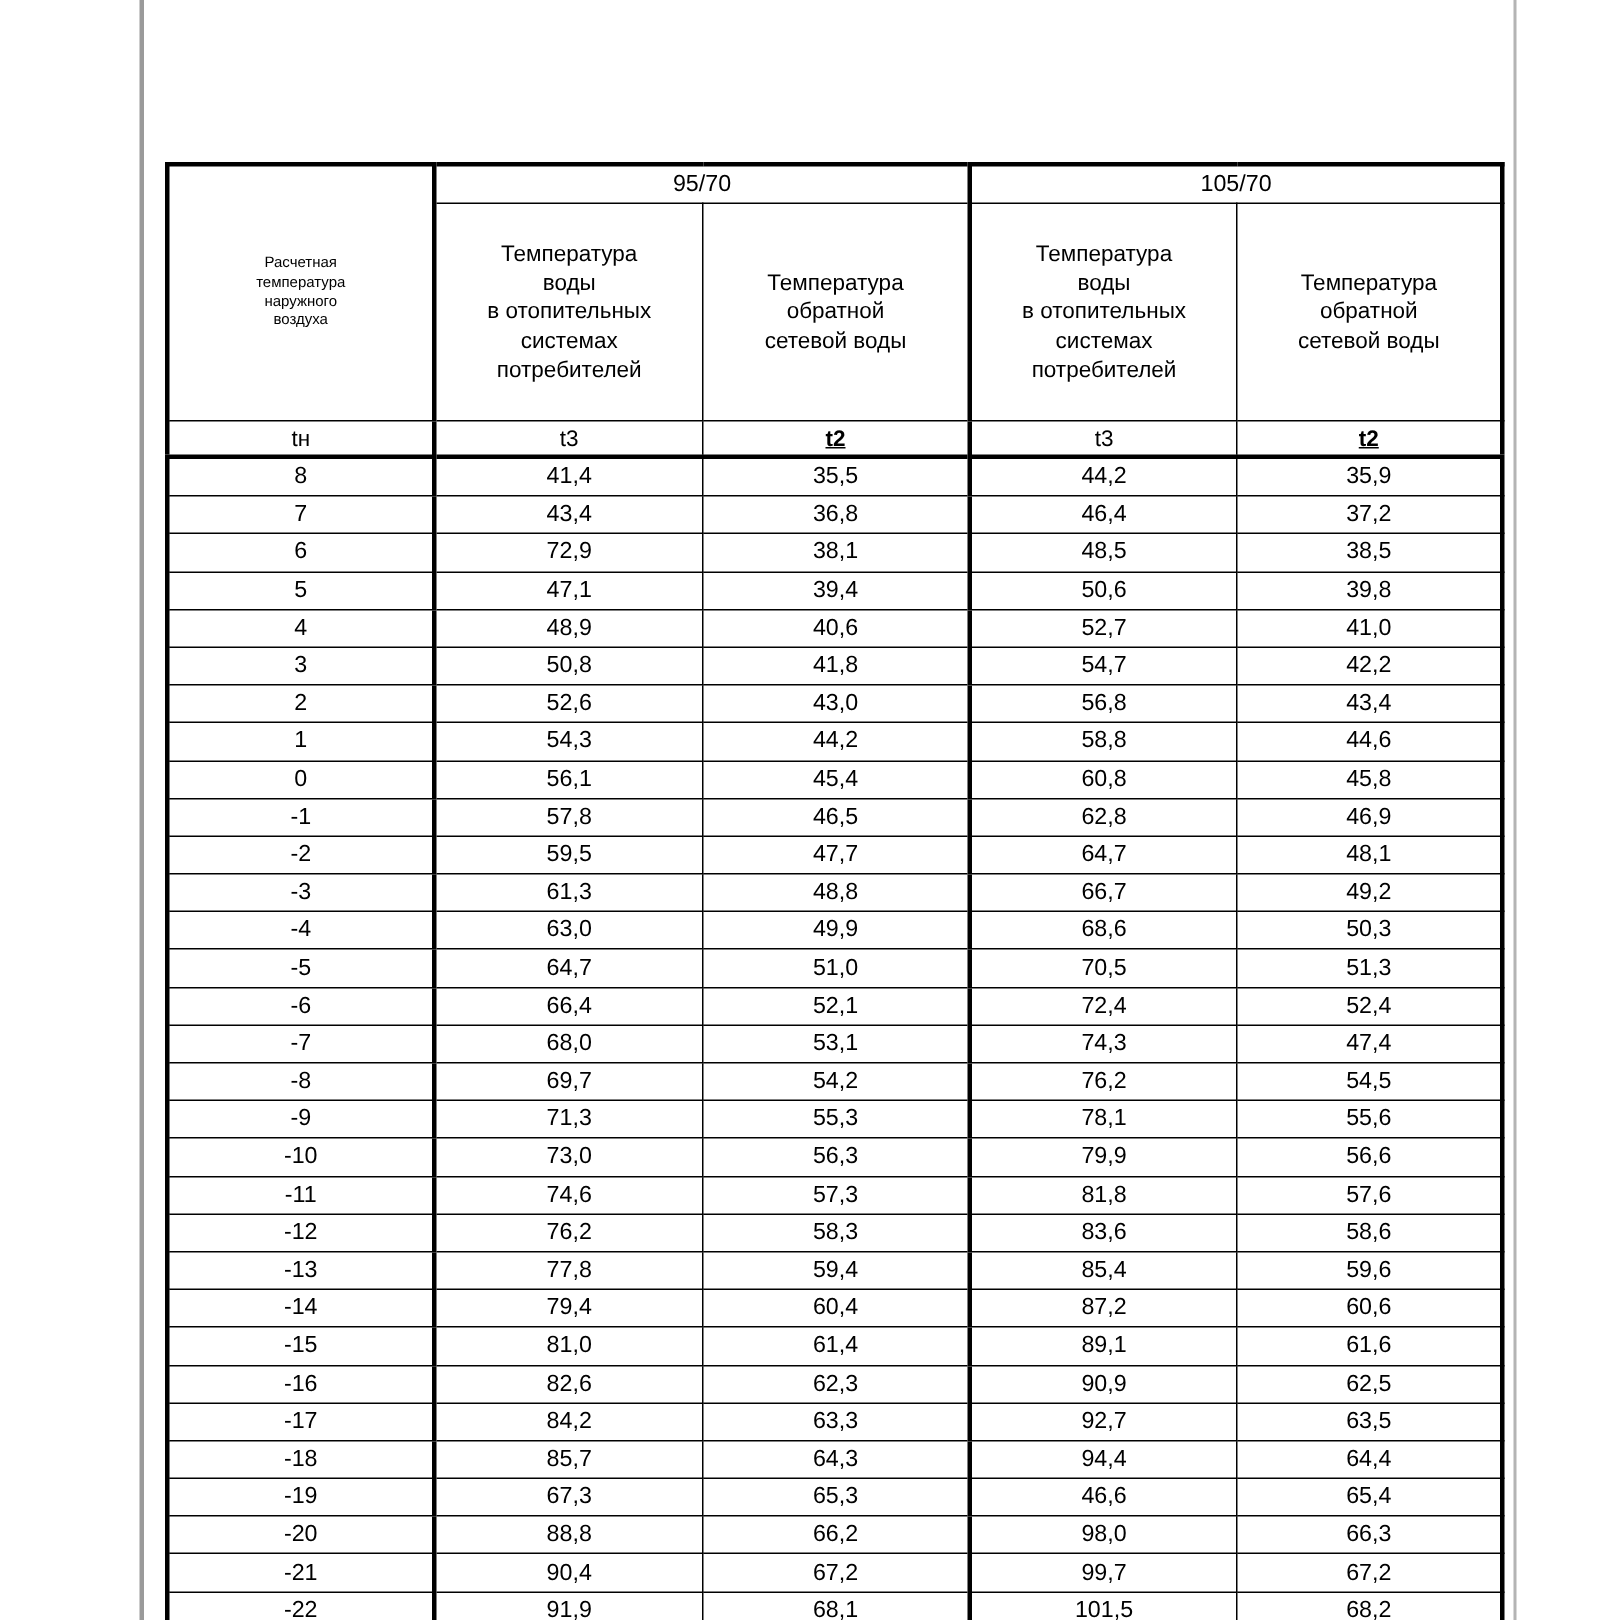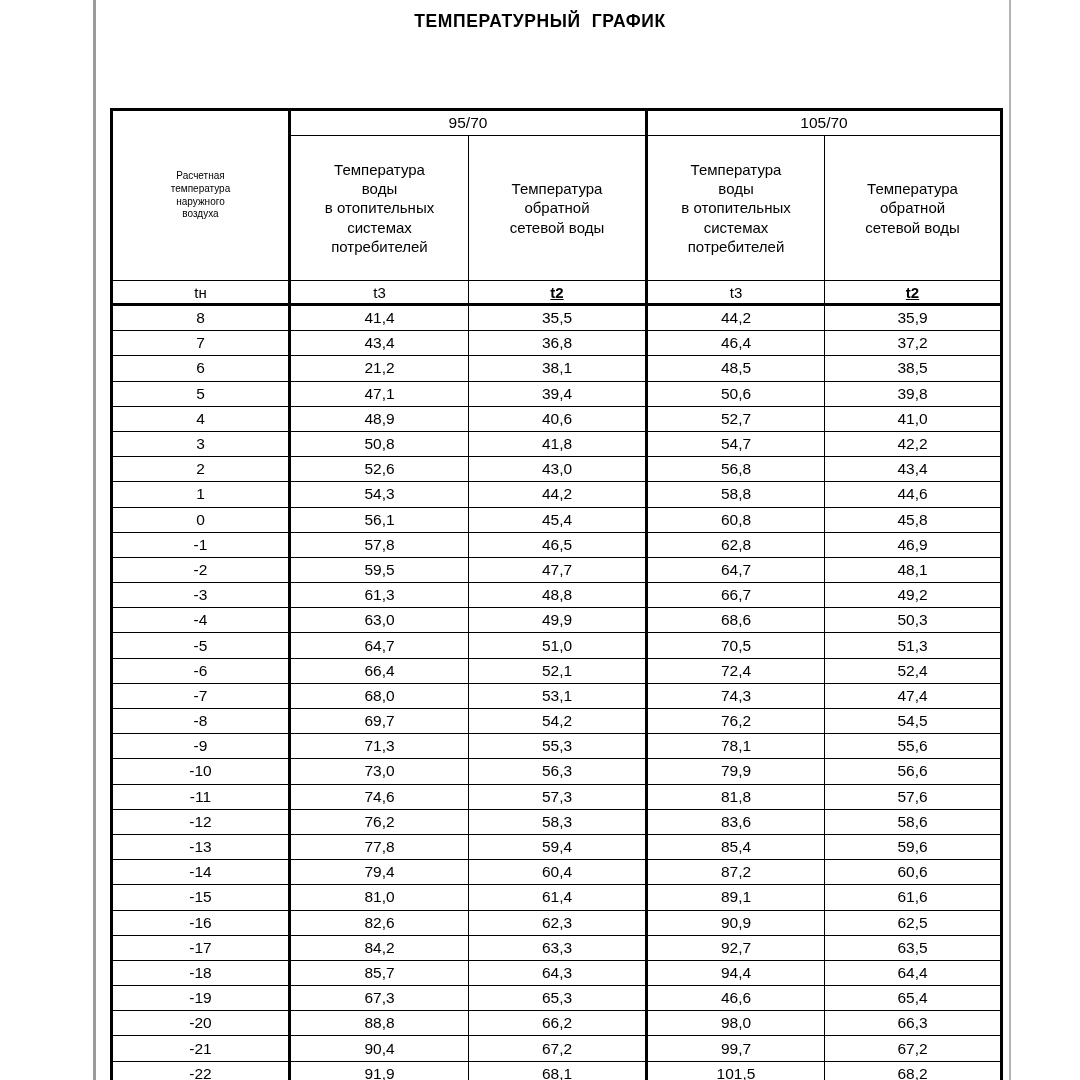--- a/index.html
+++ b/index.html
@@ -103,21 +103,20 @@
 
   .nowrap { white-space: pre-line; }
 </style>
 </head>
 <body>
 
 <div class="margin-guide left"></div>
 <div class="margin-guide right"></div>
 
 <div class="title-block">
-  <div class="title-line">ТЕМПЕРАТУРНЫЙ  ГРАФИК</div>
 </div>
 
 <div class="table-wrap">
   <table class="grid">
     <colgroup>
       <col style="width:178px">
       <col style="width:179px">
       <col style="width:178px">
       <col style="width:178px">
       <col style="width:177px">
@@ -169,21 +168,21 @@
         </tr>
         <tr class="data-row">
           <td>7</td>
           <td class="vsep-strong">43,4</td>
           <td class="vsep-thin">36,8</td>
           <td class="vsep-strong">46,4</td>
           <td class="vsep-thin">37,2</td>
         </tr>
         <tr class="data-row">
           <td>6</td>
-          <td class="vsep-strong">21,2</td>
+          <td class="vsep-strong">72,9</td>
           <td class="vsep-thin">38,1</td>
           <td class="vsep-strong">48,5</td>
           <td class="vsep-thin">38,5</td>
         </tr>
         <tr class="data-row">
           <td>5</td>
           <td class="vsep-strong">47,1</td>
           <td class="vsep-thin">39,4</td>
           <td class="vsep-strong">50,6</td>
           <td class="vsep-thin">39,8</td>

